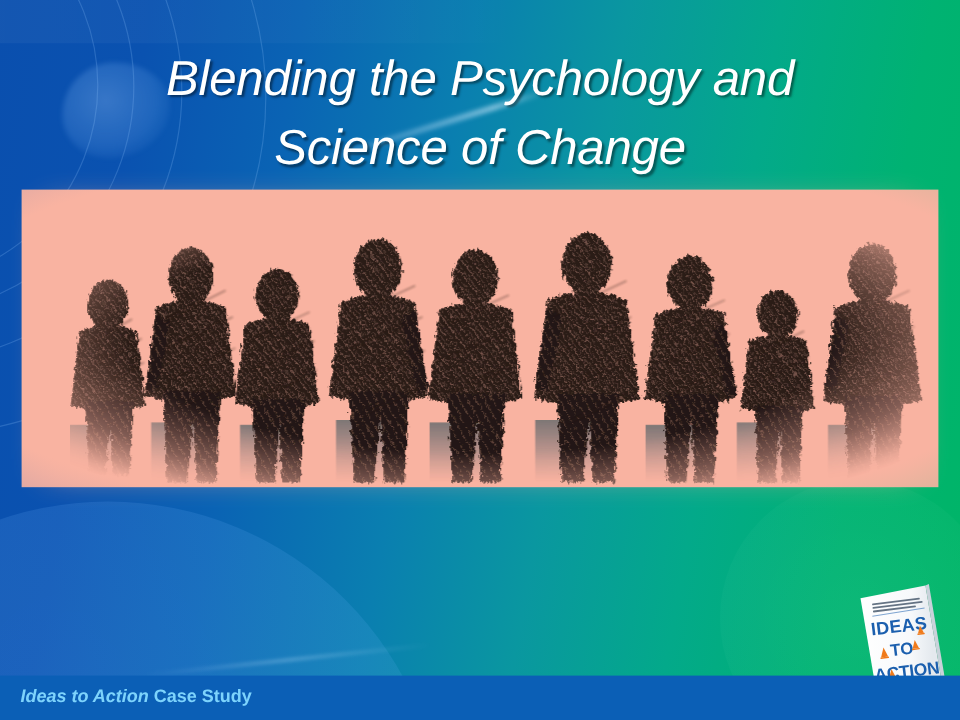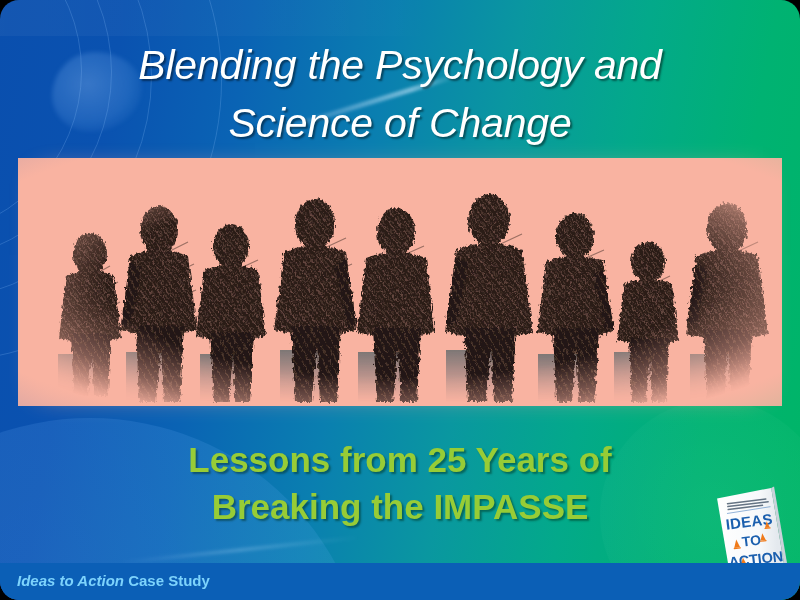--- a/index.html
+++ b/index.html
@@ -15,21 +15,20 @@
     font-family: "Liberation Sans", sans-serif;
     background: linear-gradient(100deg,
         #0a4fae 0%,
         #0a52b0 14%,
         #0a63b4 28%,
         #0a7fb0 44%,
         #0a97a0 58%,
         #03a98a 72%,
         #00b272 86%,
         #00b566 100%);
-    border-radius: 19px;
   }
 
   
   .deco { position: absolute; pointer-events: none; }
 
   .arc-ring {
     border: 1.5px solid rgba(150, 200, 255, 0.22);
     border-radius: 50%;
     background: transparent;
   }
@@ -340,24 +339,20 @@
             <path d="M444 104 l60 -28 M448 134 l60 -28 M452 164 l58 -26 M456 194 l56 -26"></path>
             <path d="M532 116 l54 -24 M536 144 l54 -24 M540 172 l52 -24"></path>
             <path d="M610 138 l42 -20 M614 160 l42 -20 M618 182 l40 -20"></path>
             <path d="M684 110 l56 -26 M688 140 l56 -26 M692 170 l54 -26"></path>
           </g>
         </g>
       </svg>
     </div>
   </div>
 
-  <div id="subtitle">
-    <div>Lessons from 25 Years of</div>
-    <div>Breaking the IMPASSE</div>
-  </div>
 
   <div id="book">
     <svg viewBox="0 0 70 96" aria-hidden="true">
       <defs>
         <linearGradient id="coverShade" x1="0" y1="0" x2="1" y2="0.2">
           <stop offset="0%" stop-color="#ffffff"></stop>
           <stop offset="70%" stop-color="#f7f9fb"></stop>
           <stop offset="100%" stop-color="#e4e9ee"></stop>
         </linearGradient>
       </defs>

